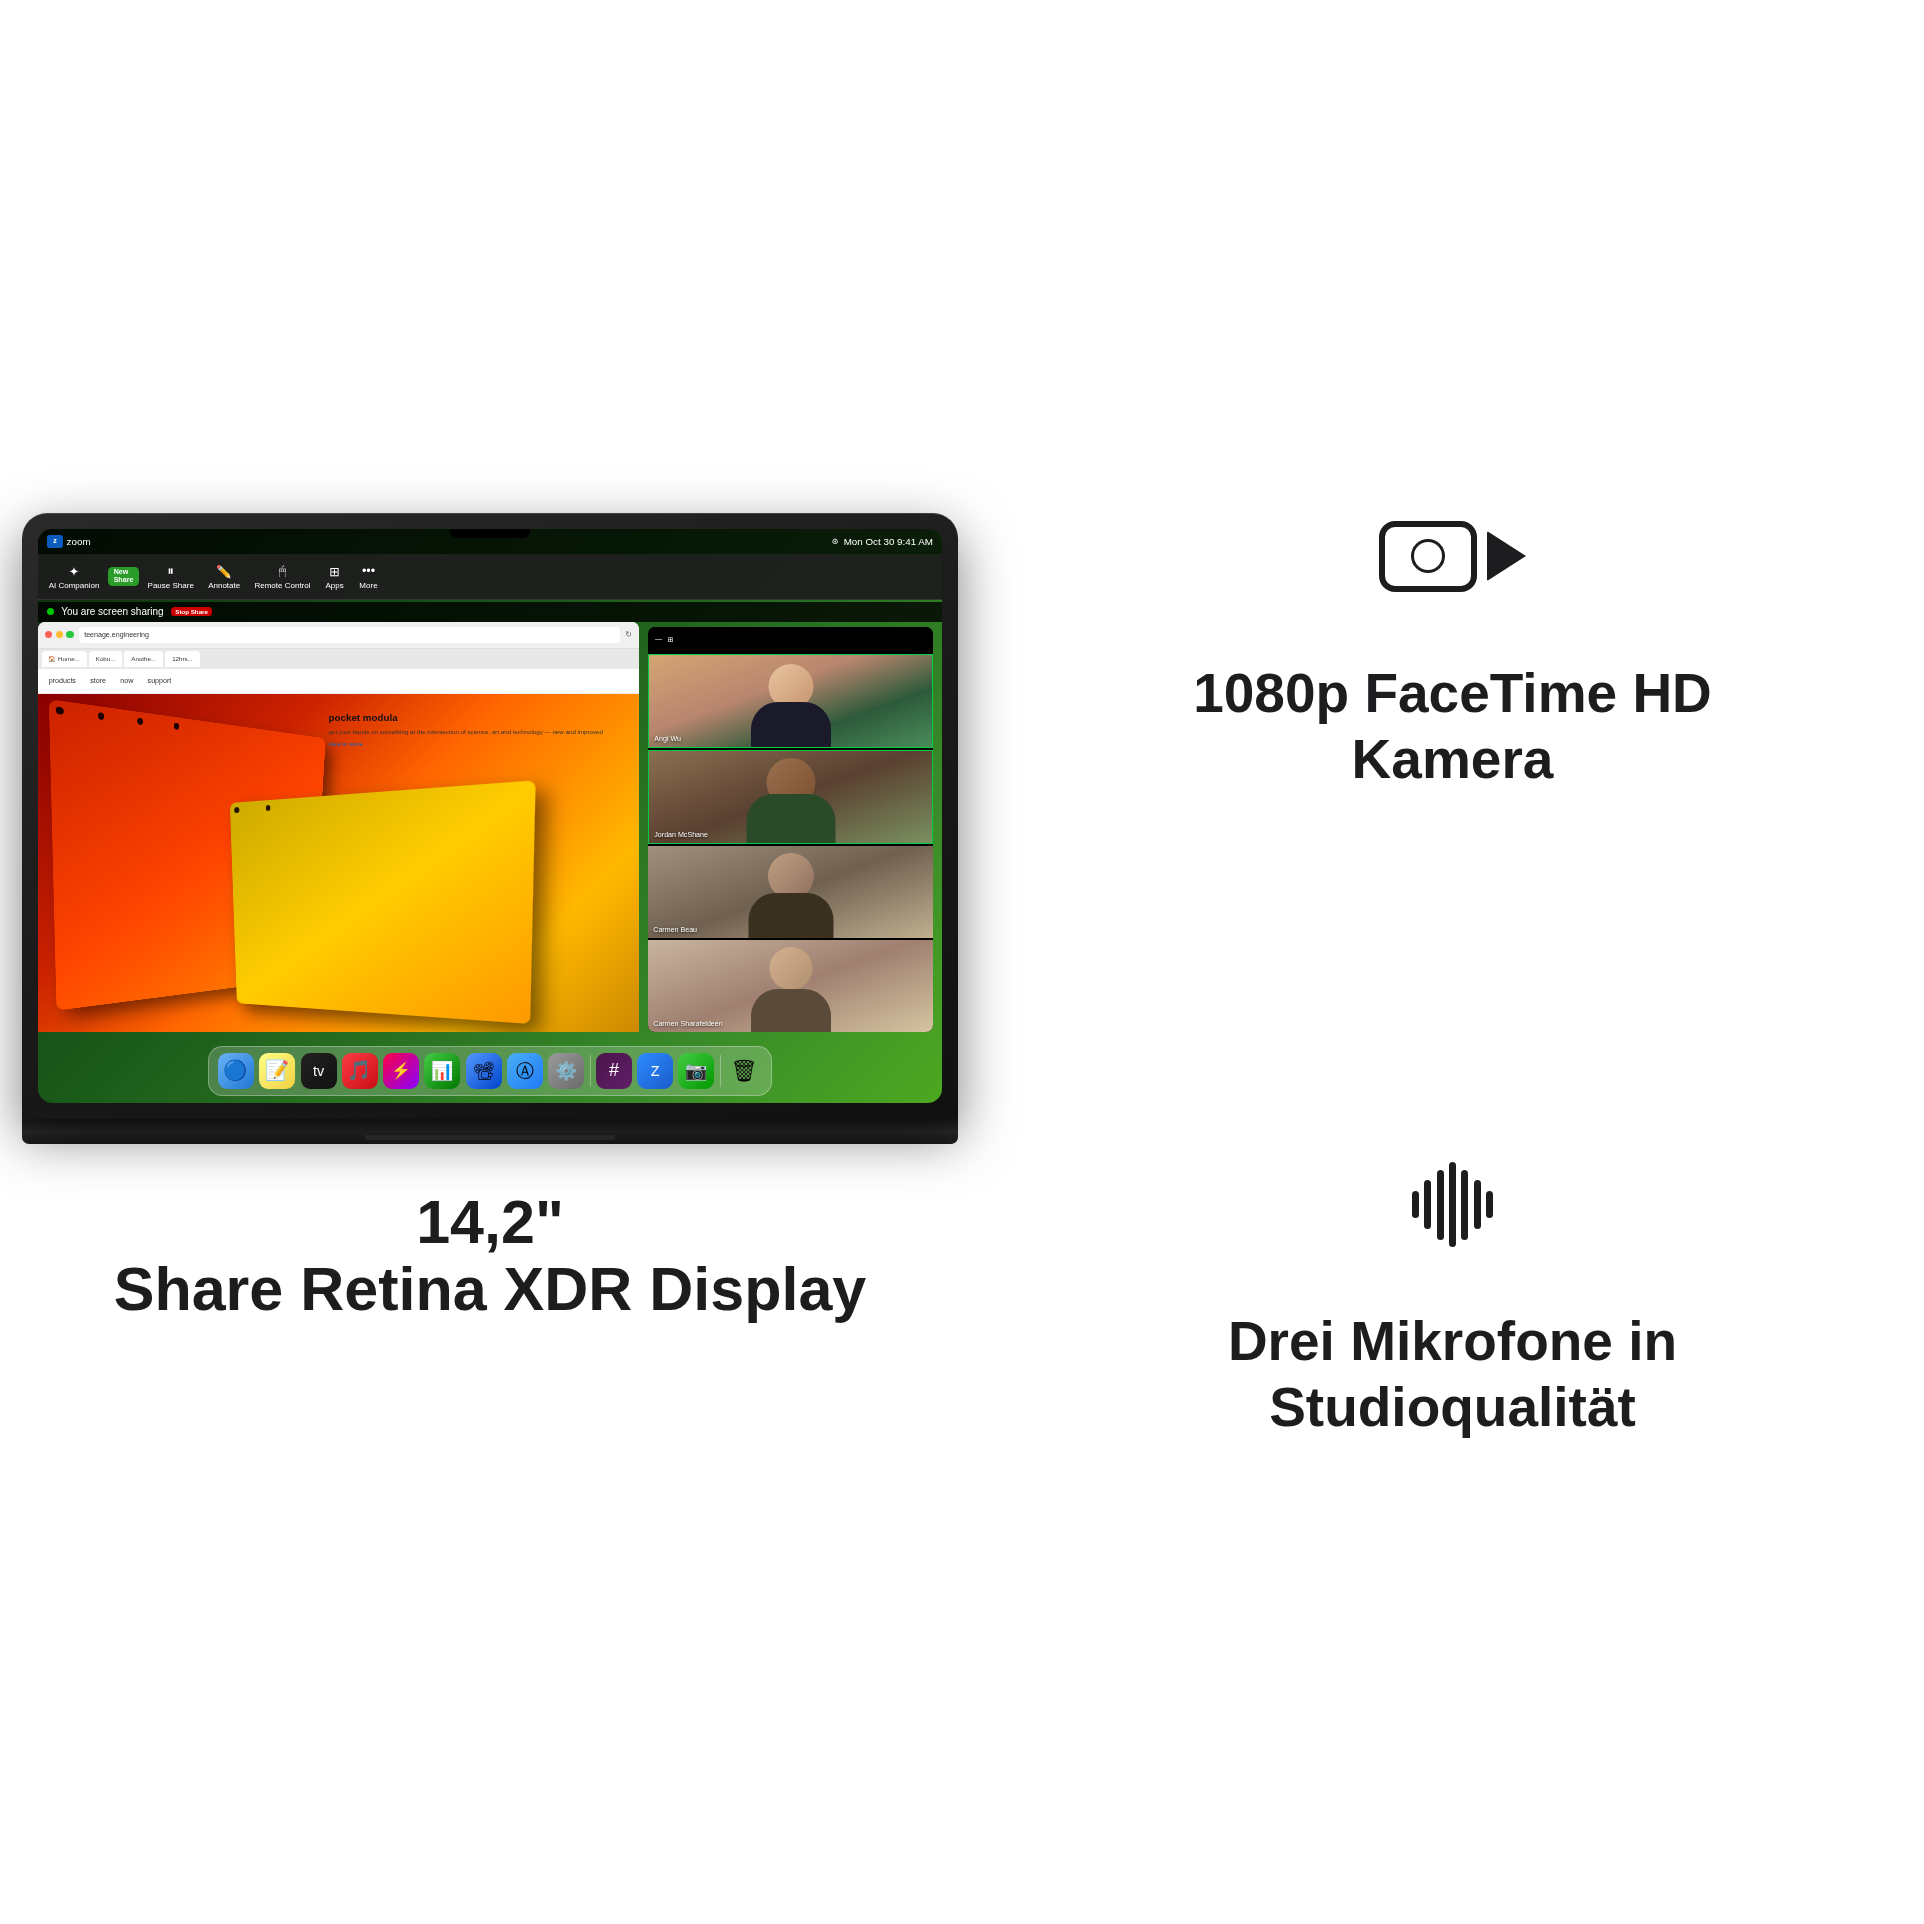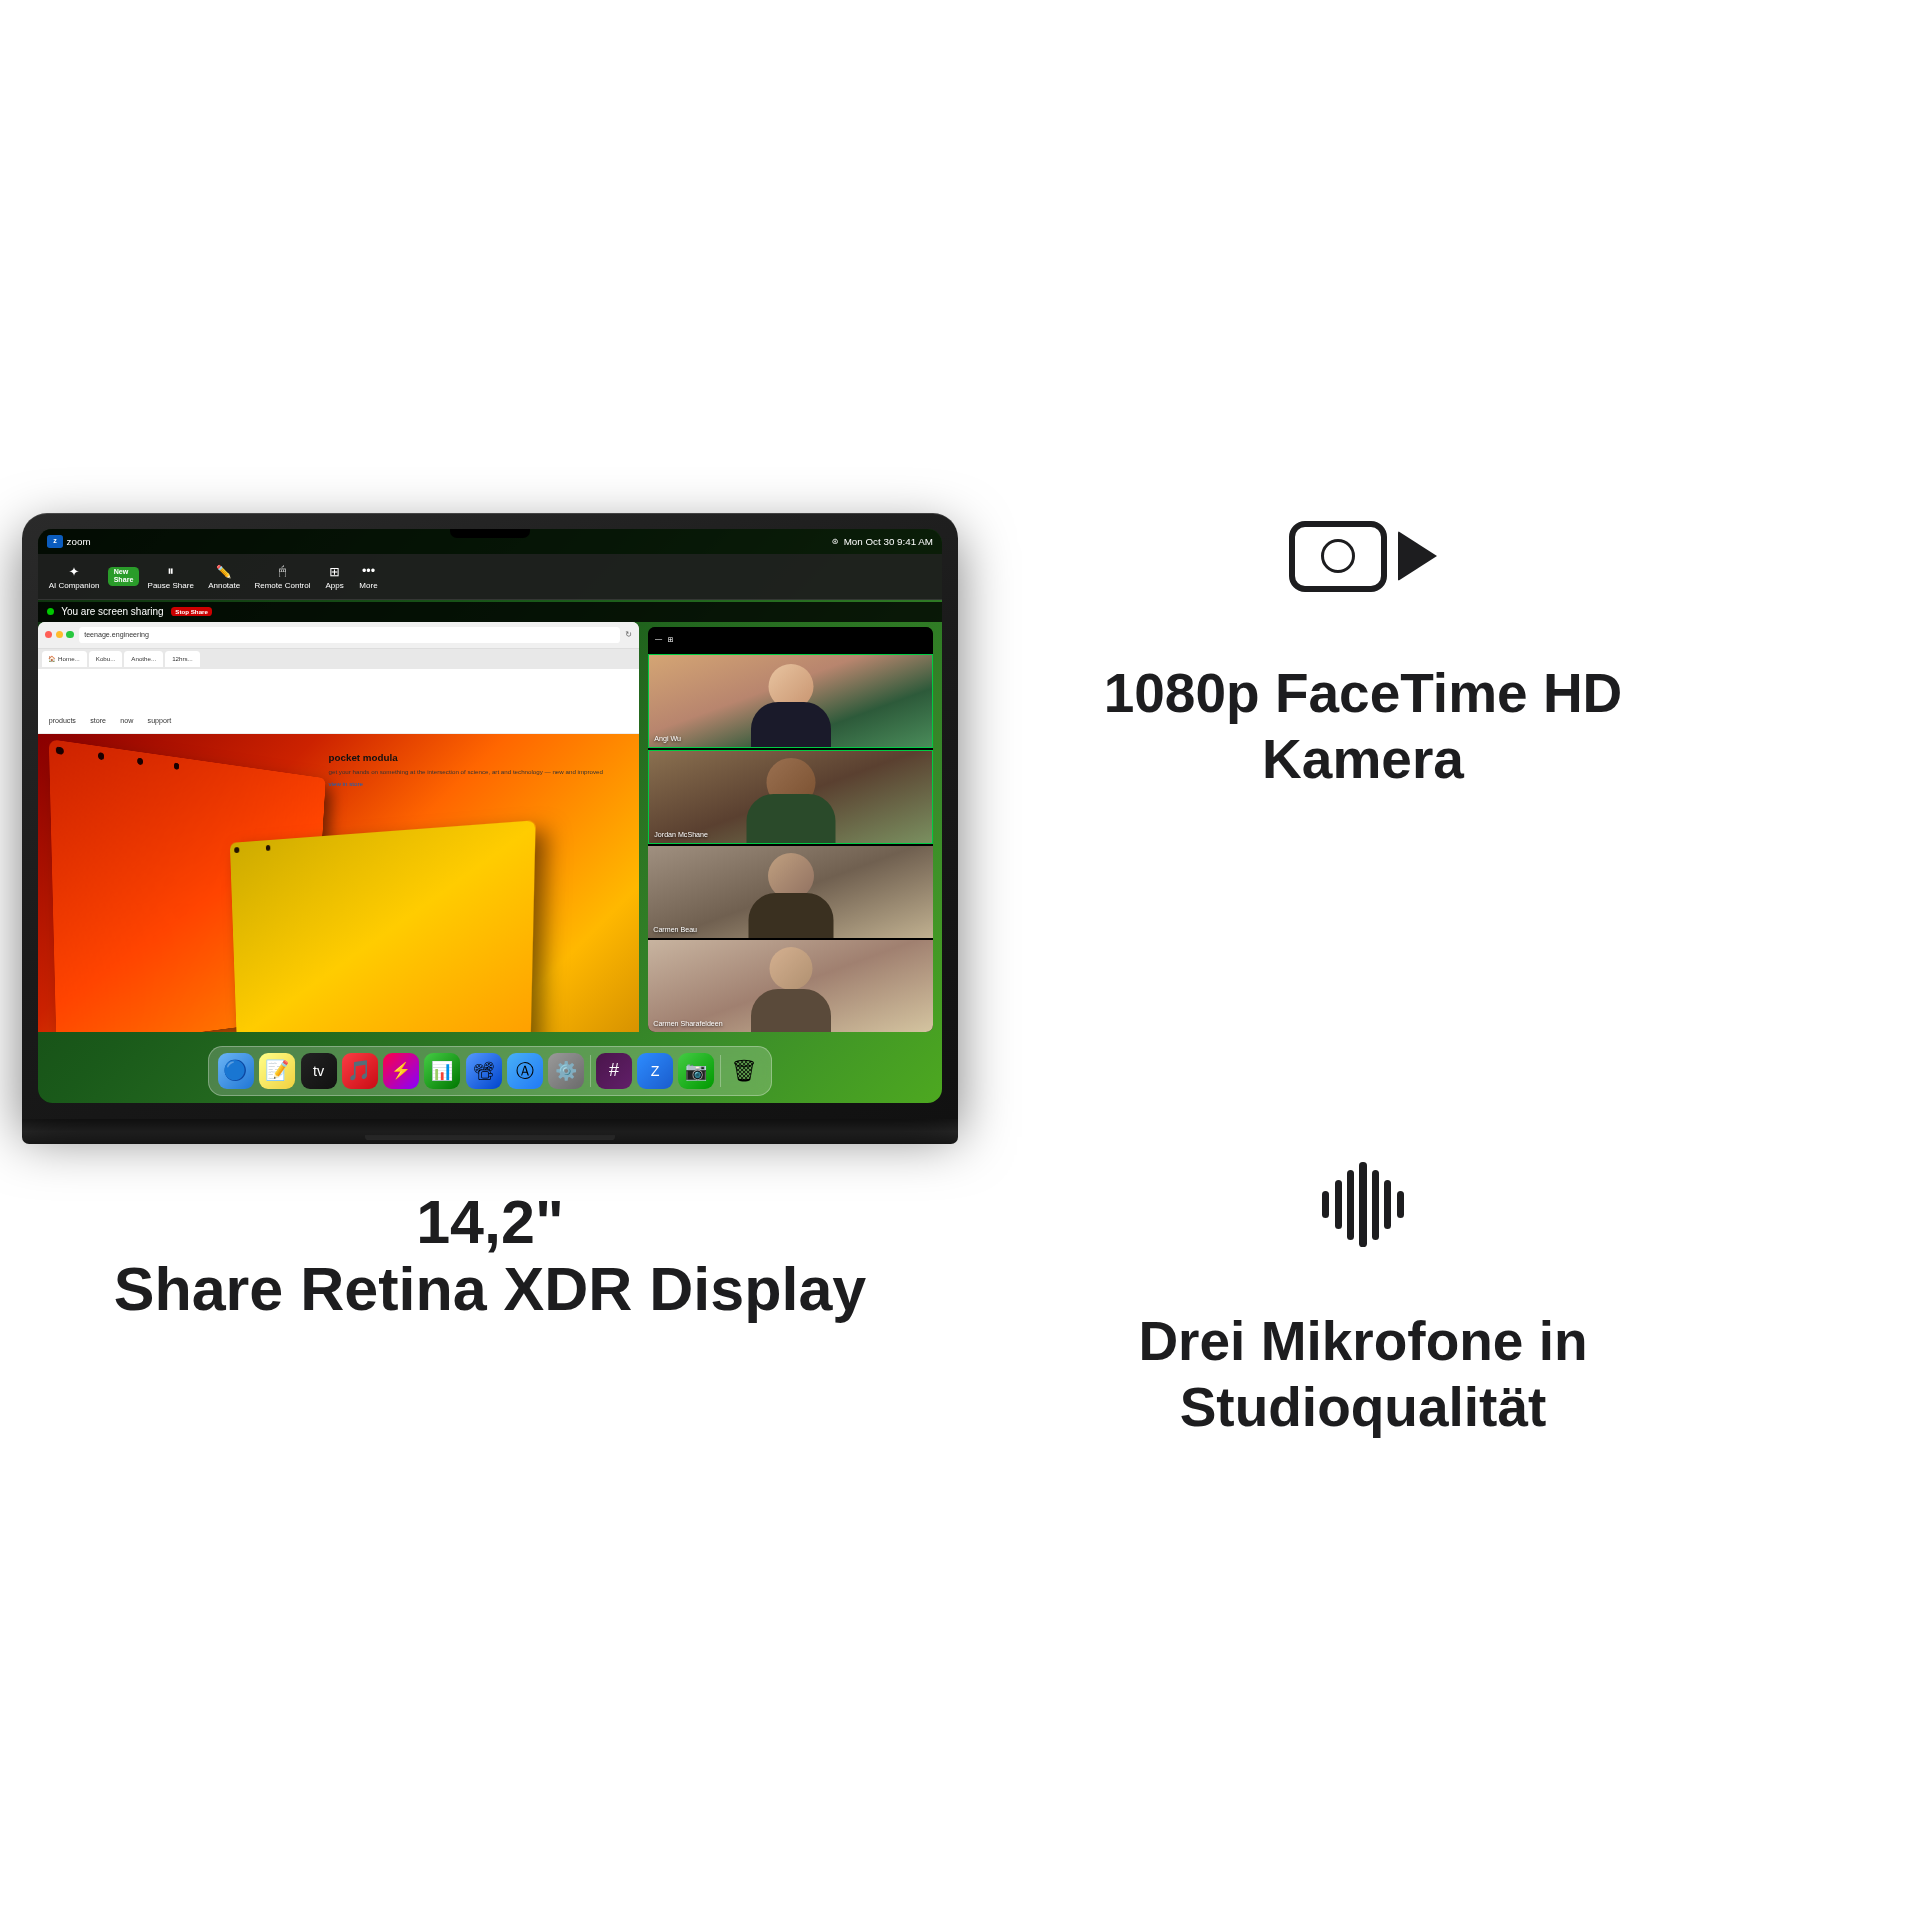--- a/index.html
+++ b/index.html
@@ -243,21 +243,20 @@
     }
 
     .website-nav {
       height: 25px;
       background: #fff;
       border-bottom: 0.9px solid #eee;
       display: flex;
       align-items: center;
       padding: 0 10.7px;
       gap: 14.3px;
-      margin-top: 40px;
     }
 
     .site-nav-item {
       font-size: 7.1px;
       color: #333;
       font-weight: 500;
     }
 
     .website-hero {
       position: relative;
@@ -427,21 +426,21 @@
 
     
     .right-section {
       position: absolute;
       right: 0;
       top: 0;
       width: 945px;
       height: 1925px;
       display: flex;
       flex-direction: column;
-      align-items: flex-start;
+      align-items: center;
       justify-content: space-evenly;
       padding: 143px 71px;
     }
 
     .feature-block {
       display: flex;
       flex-direction: column;
       align-items: center;
       gap: 32px;
       text-align: center;

